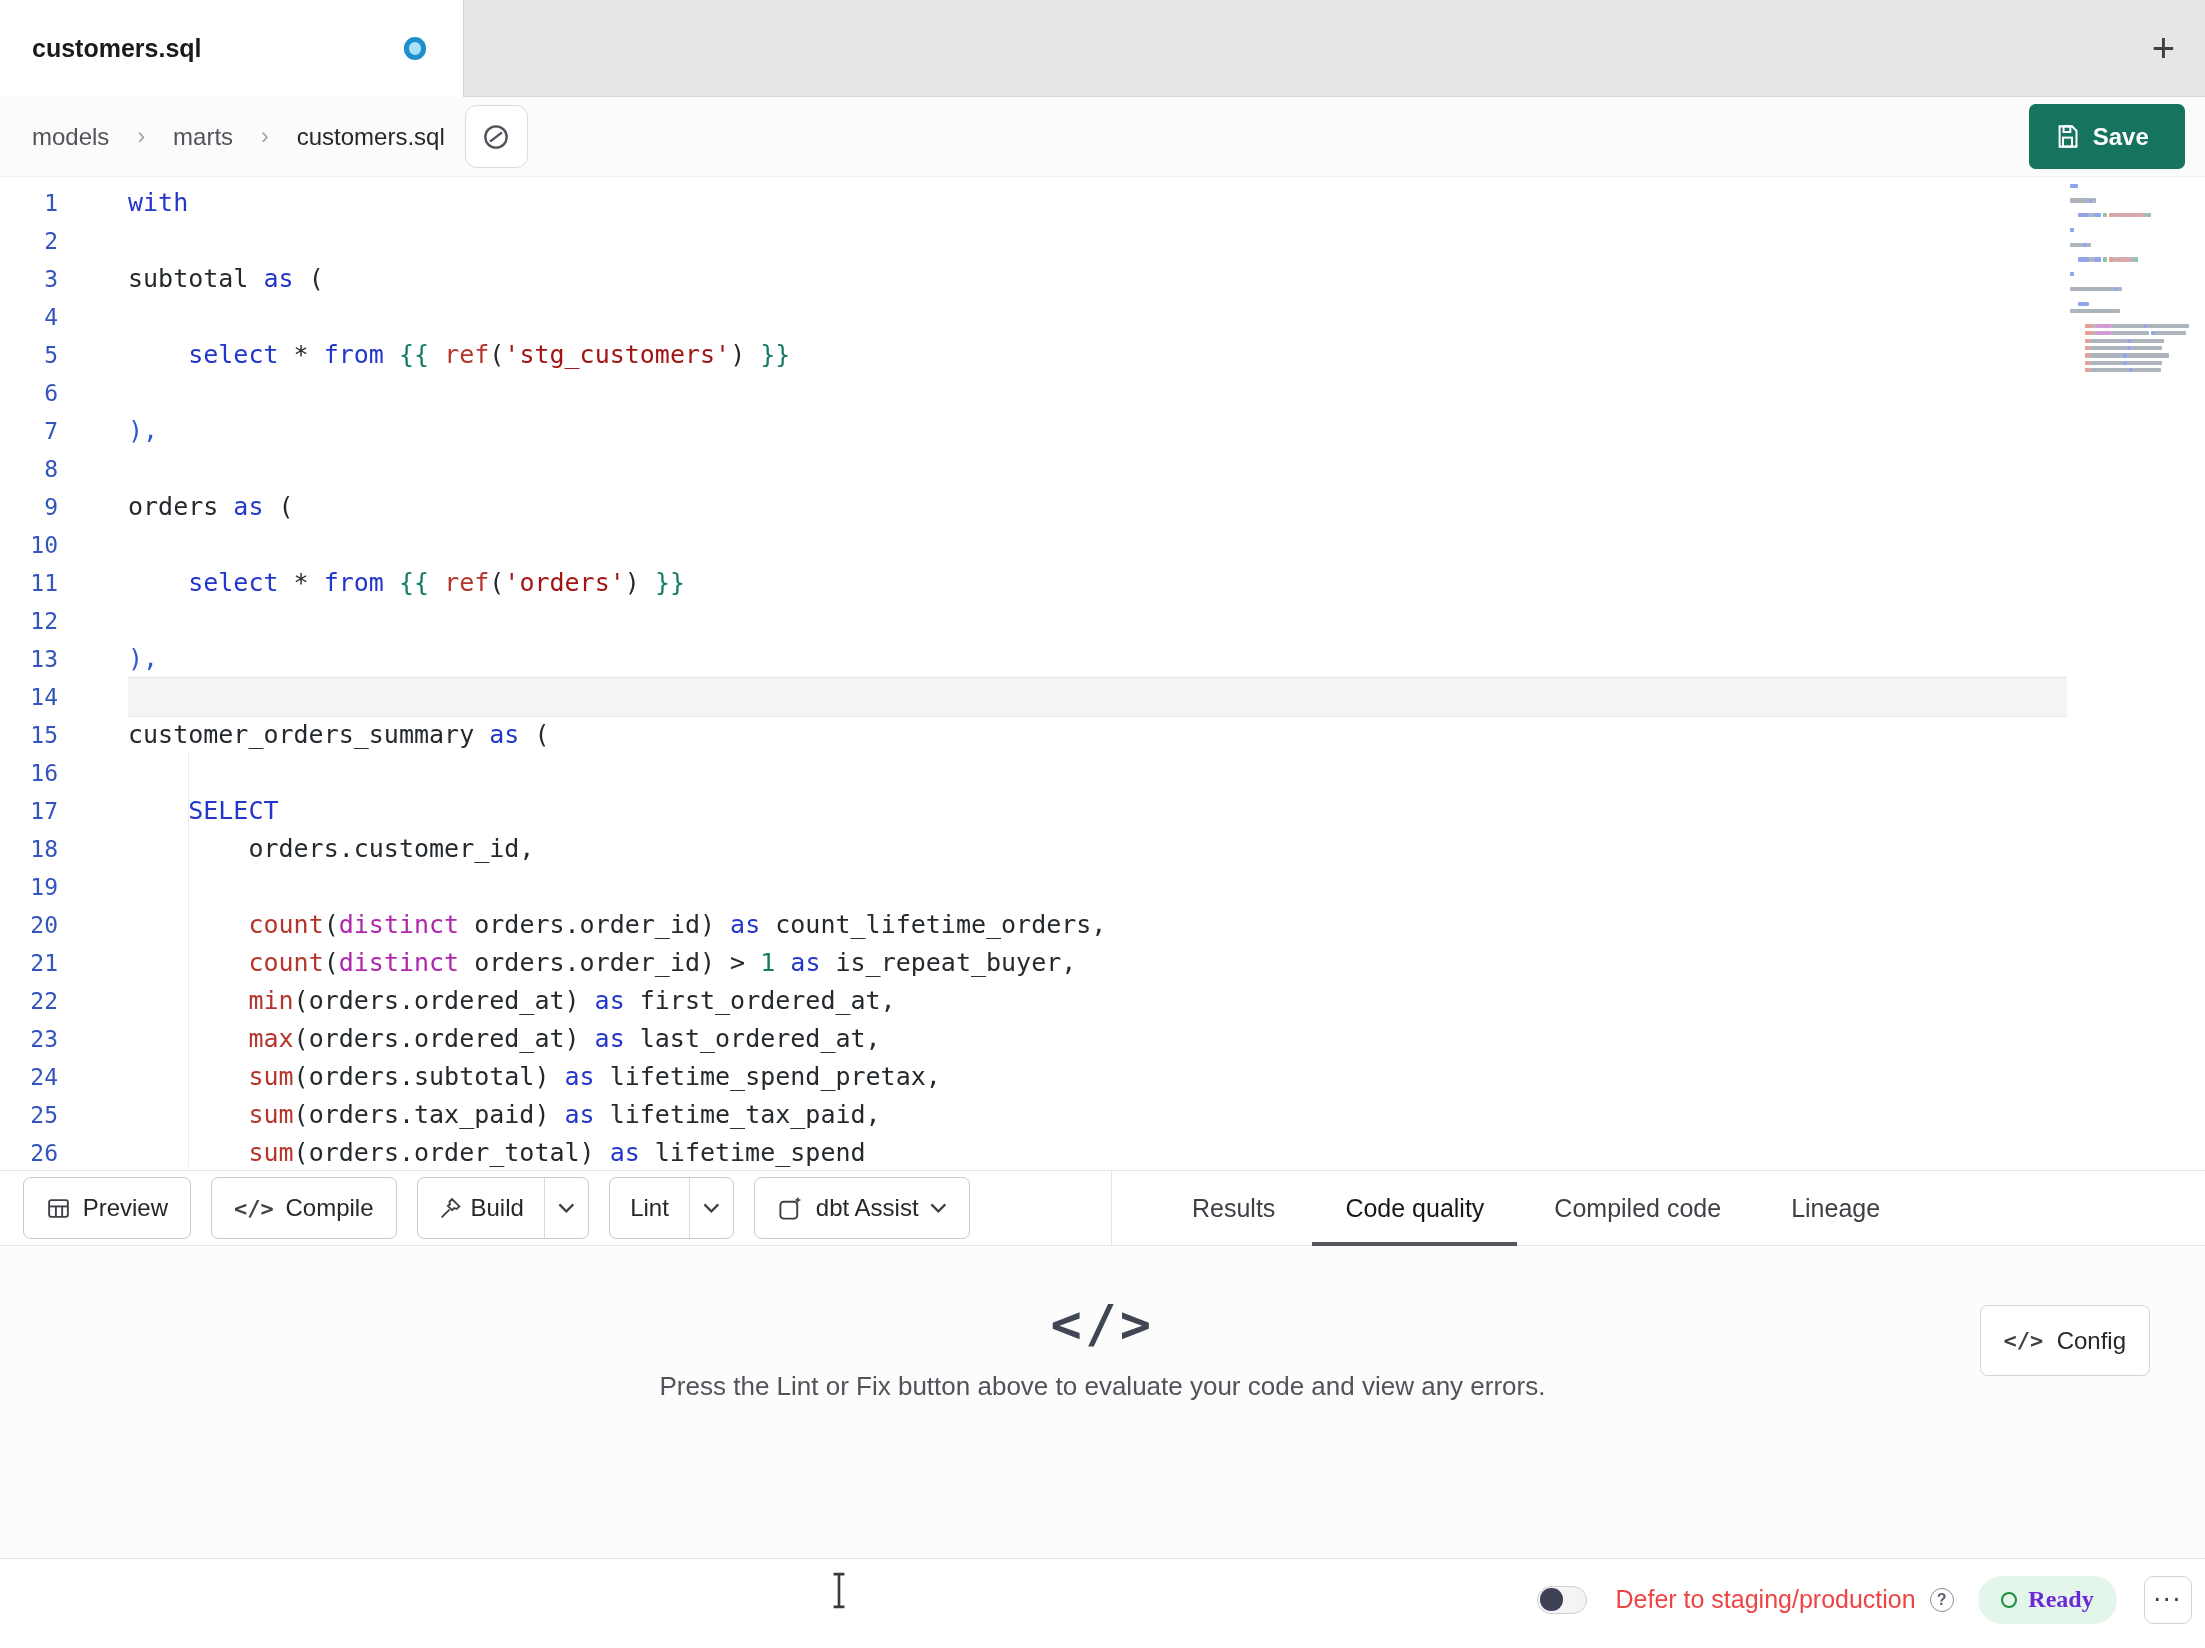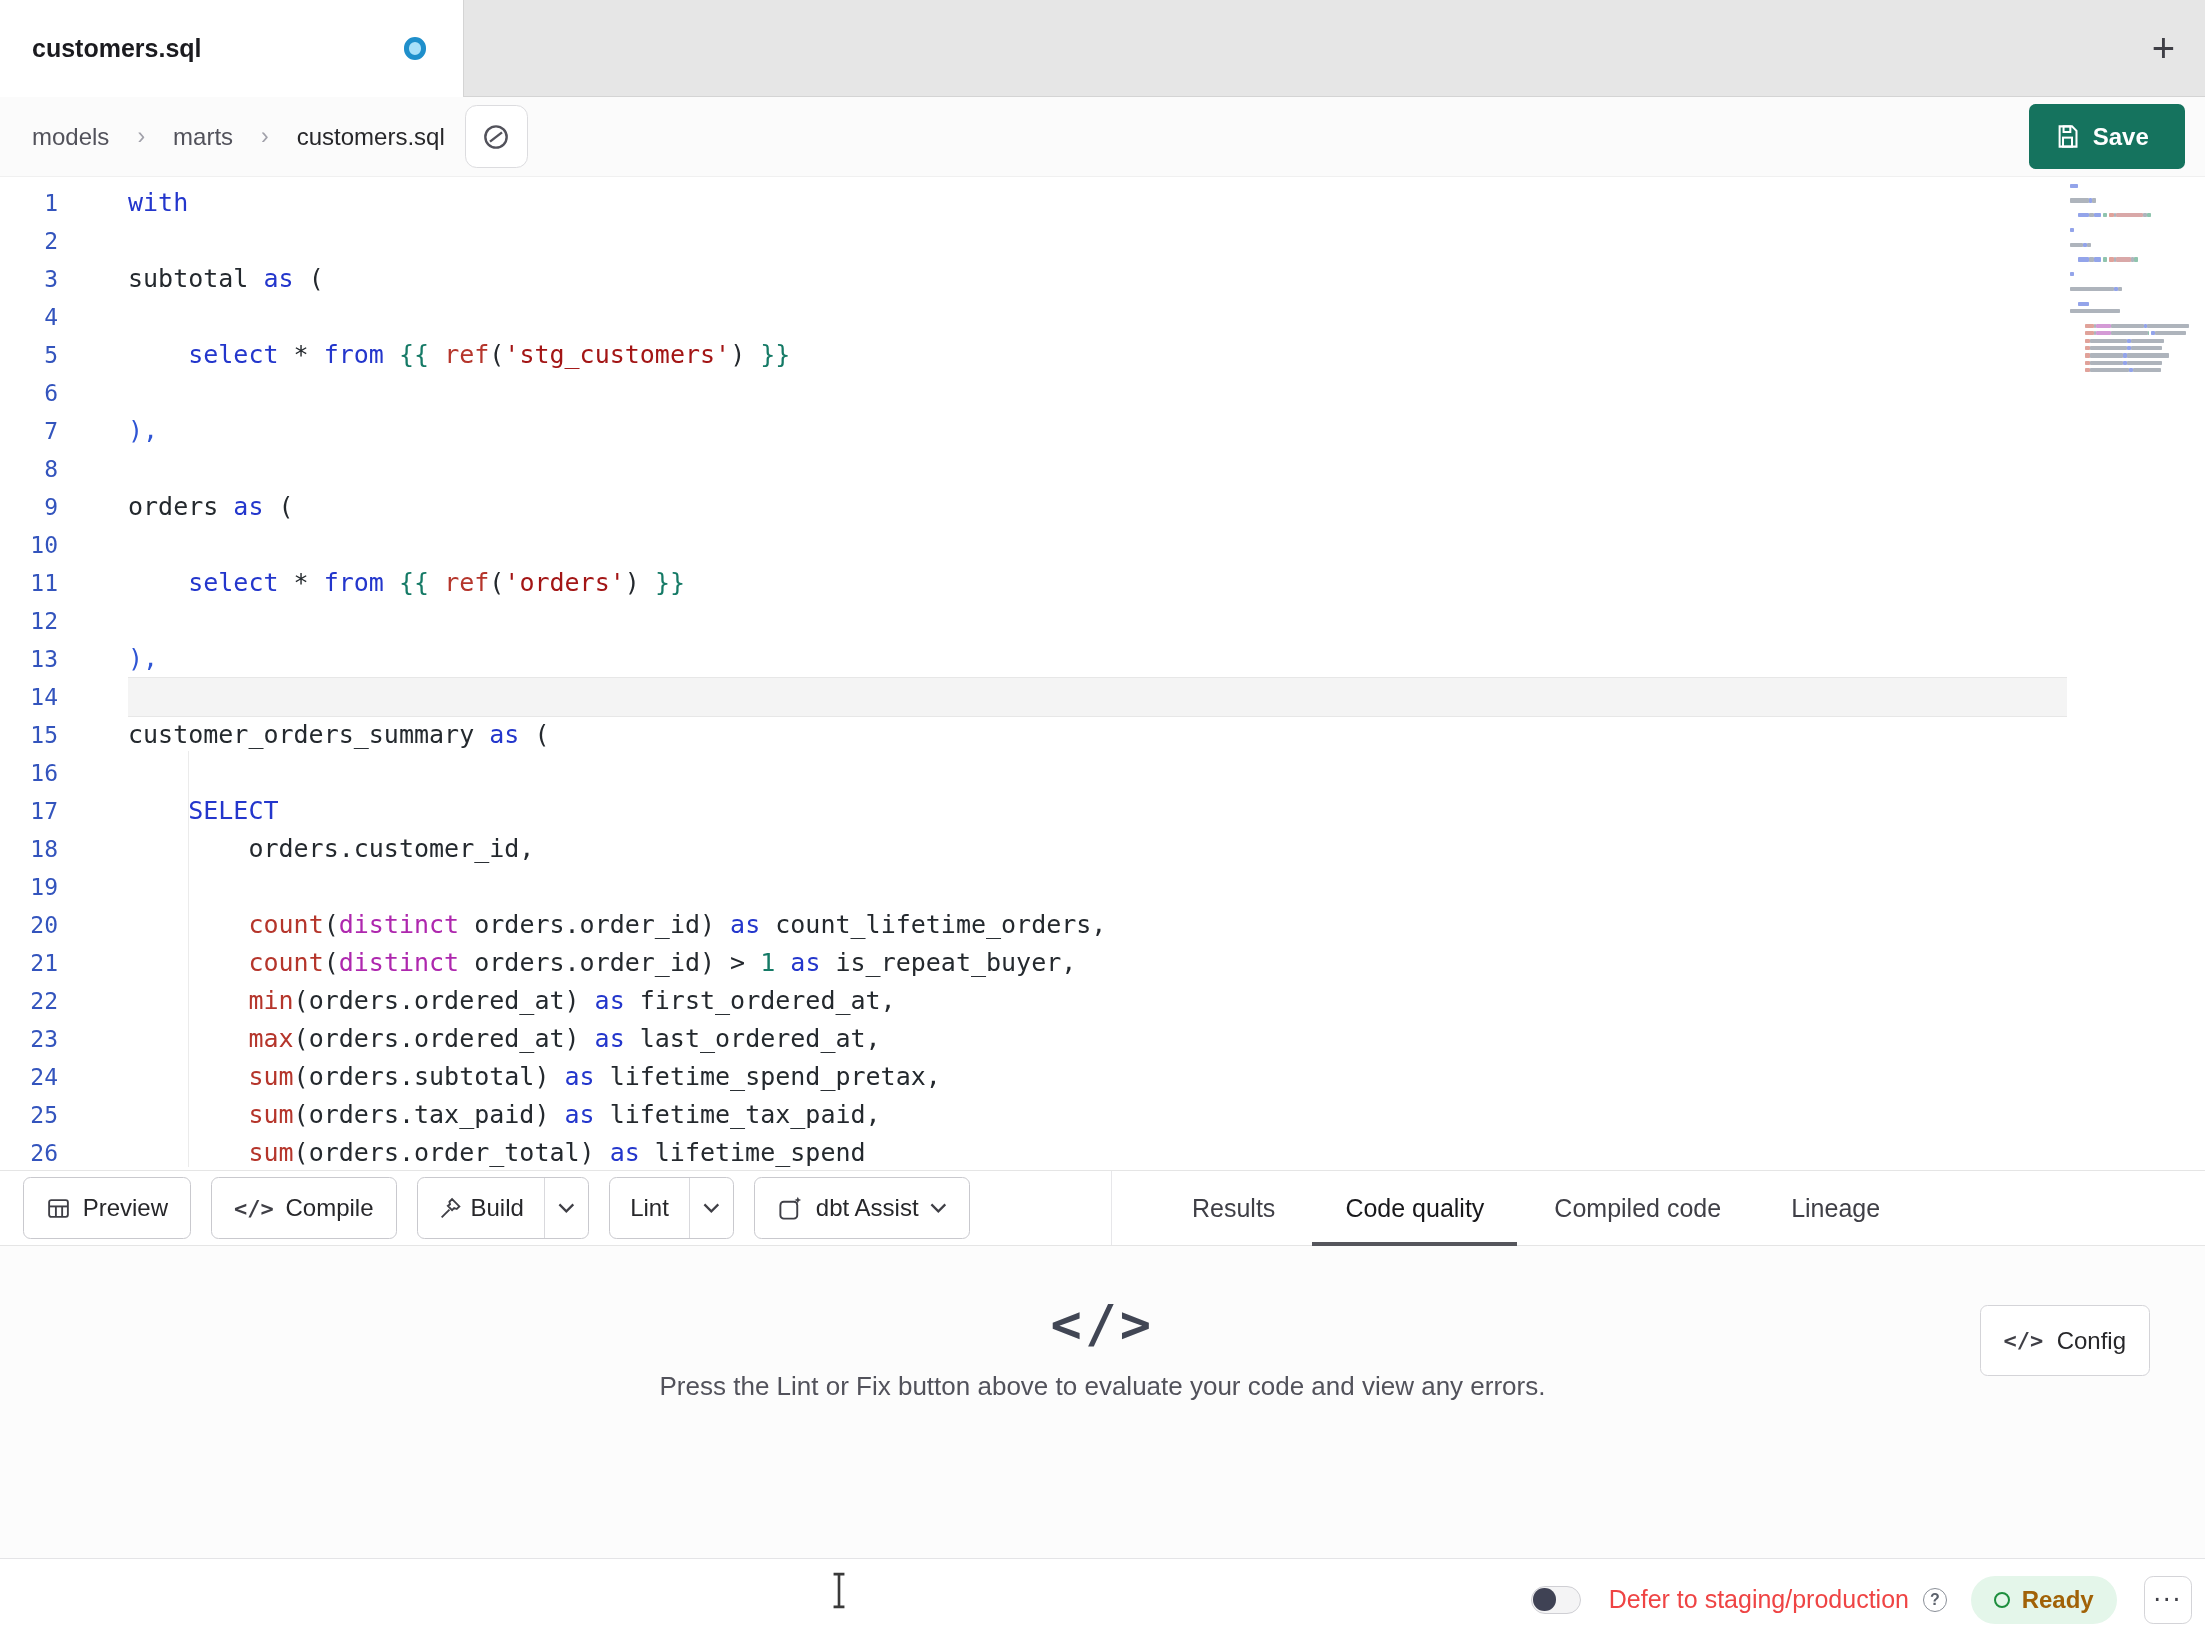--- a/index.html
+++ b/index.html
@@ -144,21 +144,21 @@
   .help-circle{
     margin-left:14px; width:24px; height:24px; border-radius:50%; border:1.7px solid #8a8f98;
     display:flex; align-items:center; justify-content:center;
     font-size:16px; font-weight:700; color:#5b616b; cursor:pointer; flex:0 0 auto;
   }
   .ready-pill{
     margin-left:24px; height:48px; padding:0 23px; border-radius:25px; background:#e4f6ea;
     display:flex; align-items:center; gap:11.7px; cursor:pointer; flex:0 0 auto;
   }
   .ready-ring{ width:16px; height:16px; border-radius:50%; border:2.1px solid #1e8e3e; }
-  .ready-label{ font-size:24px; font-weight:600; color:#a16207; }
+  .ready-label{ font-size:24px; font-weight:600; color:#6d28d9;font-family:Liberation Serif, serif; }
   .dots-btn{
     margin-left:27px; width:48px; height:48px; border:1.3px solid #d4d4d8; border-radius:9.2px;
     background:#fff; font-size:25px; color:#3f3f46; letter-spacing:1.7px;
     display:flex; align-items:center; justify-content:center; cursor:pointer; flex:0 0 auto;
     font-family:"DejaVu Sans",sans-serif;
   }
 
   .text-cursor{ position:absolute; left:828px; top:1572px; pointer-events:none; }
 
   svg.icon{ display:block; }

